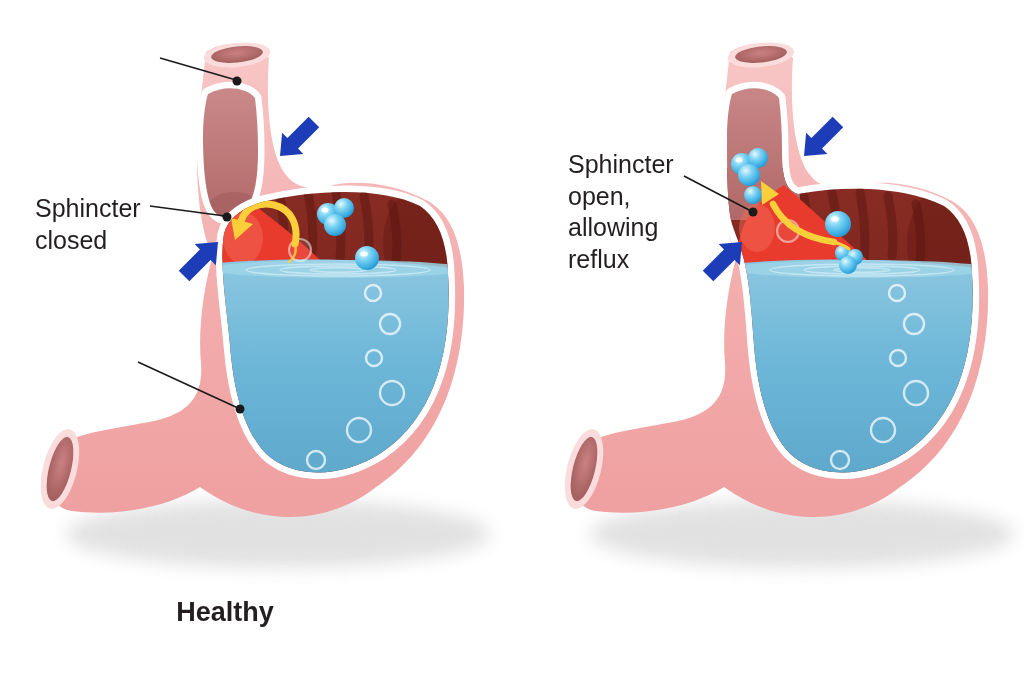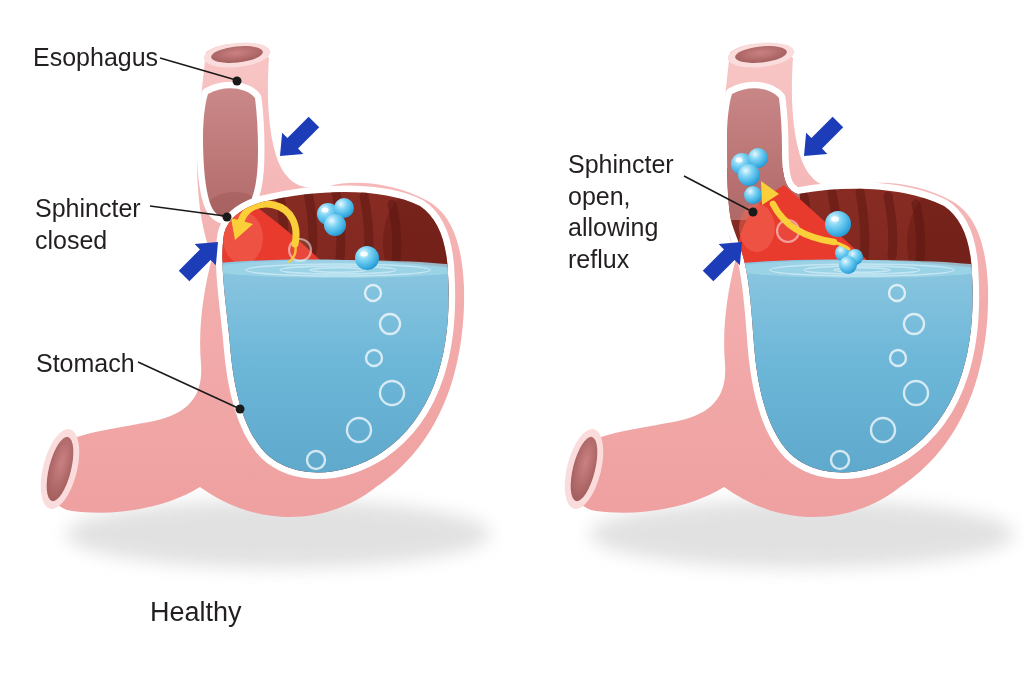--- a/index.html
+++ b/index.html
@@ -20,23 +20,23 @@
   }
   #art{position:absolute;left:0;top:0;}
   .label{
     position:absolute;
     font-size:25px;line-height:1.26;
     color:var(--label-text);
     white-space:pre-line;
   }
   .caption{
     position:absolute;
-    font-size:27px;font-weight:normal;
+    font-size:27px;font-weight:bold;
     color:var(--label-text);
-    text-align:left;
+    text-align:center;
   }
   .c-leader{stroke:var(--leader-line);stroke-width:1.6;}
   .c-dot{fill:var(--leader-line);}
   .c-acid{fill:var(--acid-red);}
   .c-arrowblue{fill:var(--arrow-blue);}
   .c-yellowstroke{stroke:var(--arrow-yellow);fill:none;stroke-linecap:round;}
   .c-yellowfill{fill:var(--arrow-yellow);}
   .ring{stroke:rgba(255,255,255,.72);stroke-width:2.4;fill:none;}
   .ring-red{stroke:rgba(255,255,255,.5);fill:rgba(255,255,255,.07);stroke-width:2.2;}
   .ripple{stroke:#c9e8f3;stroke-width:1.5;fill:none;opacity:.9;}
@@ -219,26 +219,24 @@
     <circle class="c-dot" cx="227" cy="217" r="4.5"></circle>
 
     <line class="c-leader" x1="138" y1="362" x2="238" y2="408"></line>
     <circle class="c-dot" cx="240" cy="409" r="4.5"></circle>
 
     <line class="c-leader" x1="684" y1="176" x2="751" y2="211"></line>
     <circle class="c-dot" cx="753" cy="212" r="4.5"></circle>
   </g>
 </svg>
 
-  <div class="label" style="left:33px;top:42px;">Esophagus</div>
 
   <div class="label" style="left:35px;top:193px;">Sphincter
 closed</div>
 
-  <div class="label" style="left:36px;top:348px;">Stomach</div>
 
   <div class="label" style="left:568px;top:149px;">Sphincter
 open,
 allowing
 reflux</div>
 
   <div class="caption" style="left:150px;top:597px;width:150px;">Healthy</div>
 
 </div>
 

